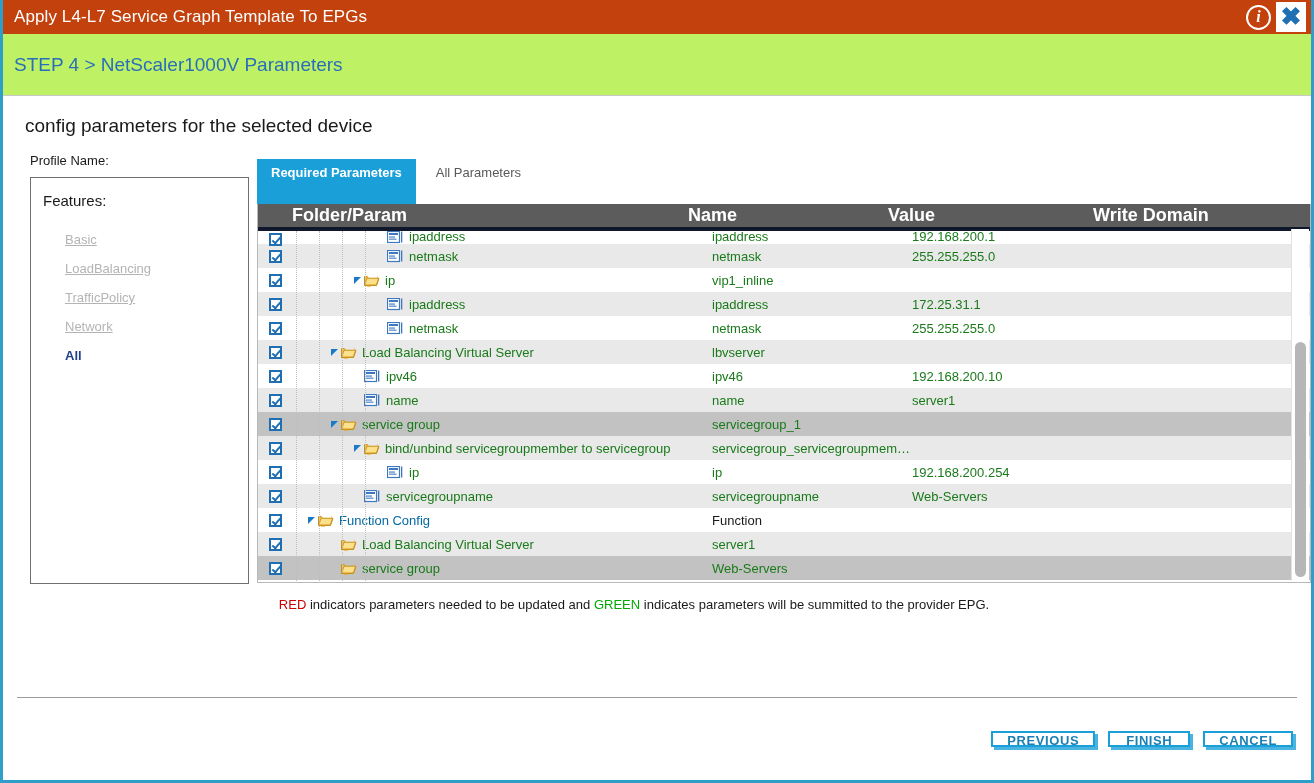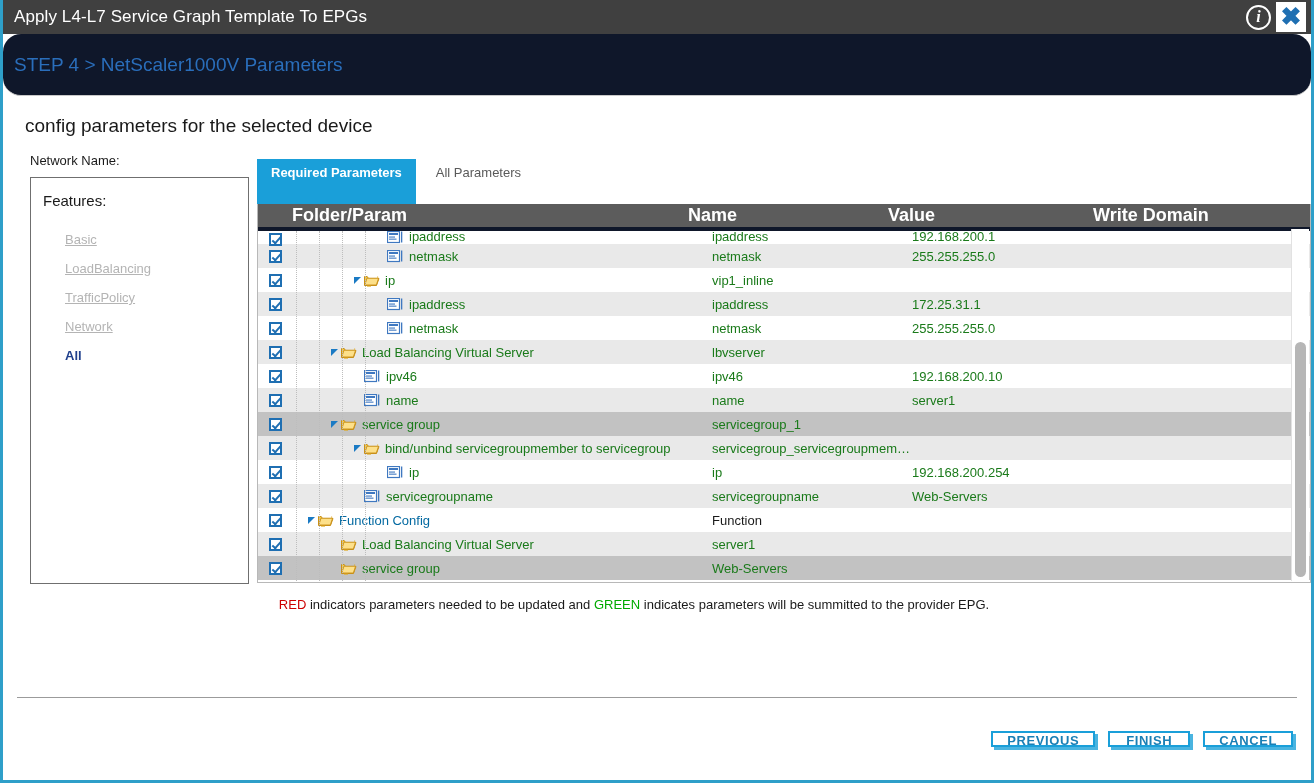--- a/index.html
+++ b/index.html
@@ -23,21 +23,21 @@
     border: 3px solid #2e9fc9;
     border-top: none;
     background: #ffffff;
     display: flex;
     flex-direction: column;
   }
 
   
   .titlebar {
     height: 34px;
-    background: #404040;
+    background: #c2410c;
     display: flex;
     align-items: center;
     flex: none;
     position: relative;
   }
   .titlebar-text {
     color: #ffffff;
     font-size: 17px;
     padding-left: 11px;
     letter-spacing: 0.1px;
@@ -84,23 +84,22 @@
     margin-top: -2px;
   }
 
   
   .stepbar {
     height: 61px;
     flex: none;
     display: flex;
     align-items: center;
     position: relative;
-    background: #0f172a;
+    background: #bef264;
     border-bottom: 1px solid #c9c9c9;
-    border-radius: 18px;
   }
   .step-title {
     color: #2a6ebb;
     font-size: 19px;
     padding-left: 11px;
     white-space: nowrap;
   }
   .crumbs {
     position: absolute;
     right: 0;
@@ -422,21 +421,21 @@
       </div>
     </div>
   </div>
 
   <div class="stepbar">
     <div class="step-title">STEP 4 &gt; NetScaler1000V Parameters</div>
   </div>
 
   <div class="body">
     <div class="subtitle">config parameters for the selected device</div>
-    <div class="profile-label">Network Name:</div>
+    <div class="profile-label">Profile Name:</div>
 
     <div class="panel-row">
 
       <div class="features-box">
         <div class="features-title">Features:</div>
         <div class="feature-list">
           <span class="feature-item">Basic</span>
           <span class="feature-item">LoadBalancing</span>
           <span class="feature-item">TrafficPolicy</span>
           <span class="feature-item">Network</span>

